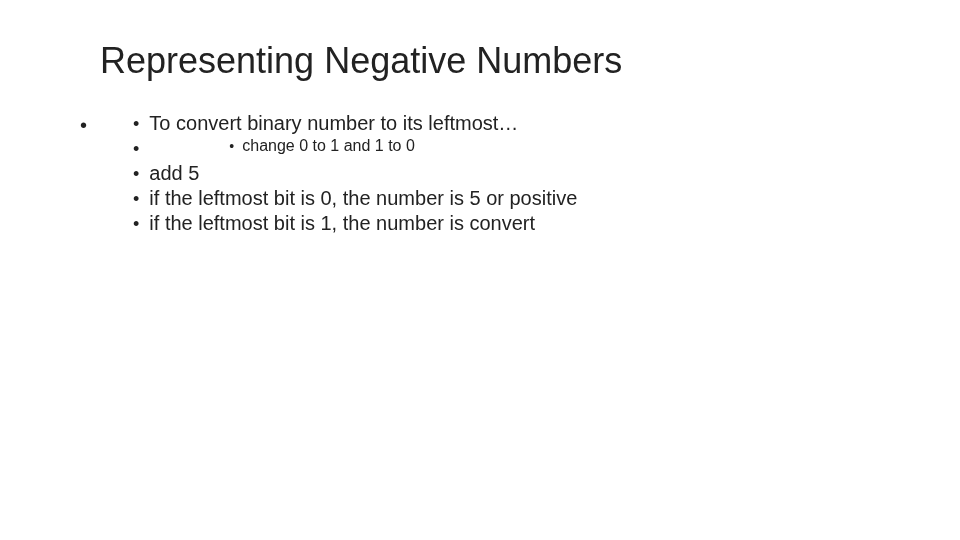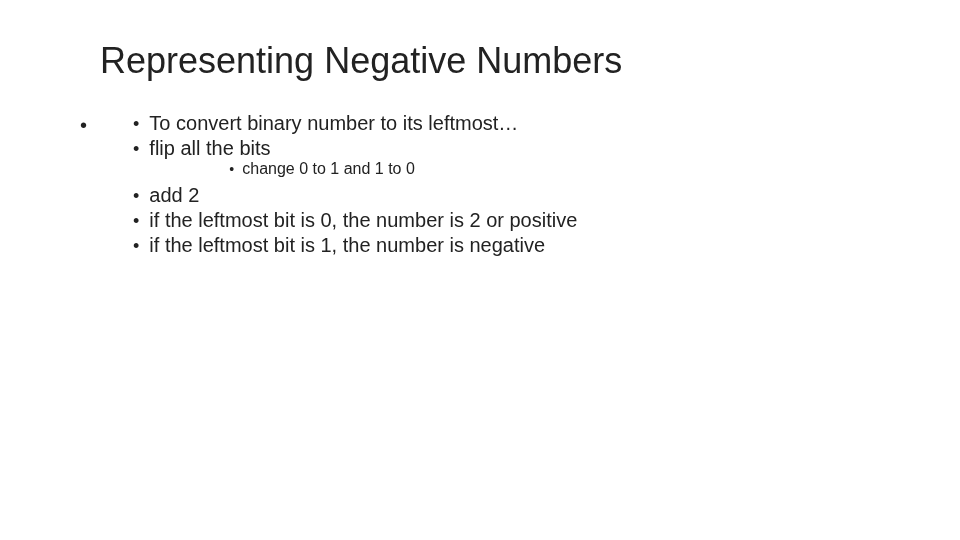--- a/index.html
+++ b/index.html
@@ -106,42 +106,41 @@
         <div class="sub-bullets">
 
           <div class="bullet-l2">
             <span class="bullet-marker">•</span>
             <span class="bullet-text">To convert binary number to its leftmost…</span>
           </div>
 
           <div class="bullet-l2">
             <span class="bullet-marker">•</span>
             <div class="bullet-text">
-              <span>flip all the bits</span>
               
               <div class="bullet-l3">
                 <span class="bullet-marker">•</span>
                 <span class="bullet-text">change 0 to 1 and 1 to 0</span>
               </div>
             </div>
           </div>
 
           <div class="bullet-l2">
             <span class="bullet-marker">•</span>
-            <span class="bullet-text">add 2</span>
+            <span class="bullet-text">add 5</span>
           </div>
 
           <div class="bullet-l2">
             <span class="bullet-marker">•</span>
-            <span class="bullet-text">if the leftmost bit is 0, the number is 2 or positive</span>
+            <span class="bullet-text">if the leftmost bit is 0, the number is 5 or positive</span>
           </div>
 
           <div class="bullet-l2">
             <span class="bullet-marker">•</span>
-            <span class="bullet-text">if the leftmost bit is 1, the number is negative</span>
+            <span class="bullet-text">if the leftmost bit is 1, the number is convert</span>
           </div>
 
         </div>
       </div>
     </div>
 
   </div>
 </div>
 
 </body></html>

